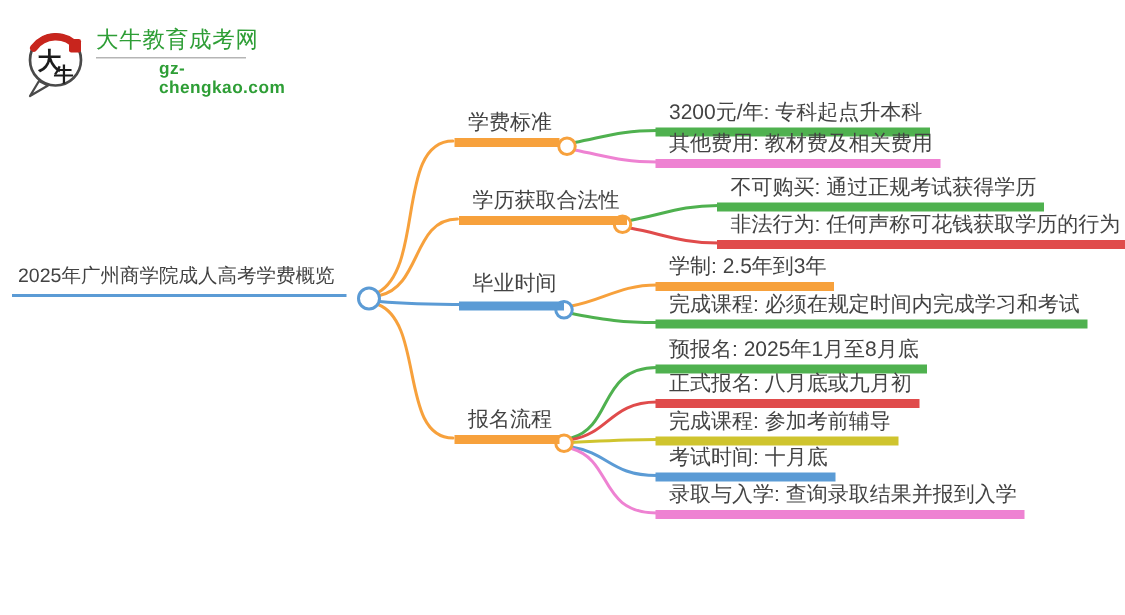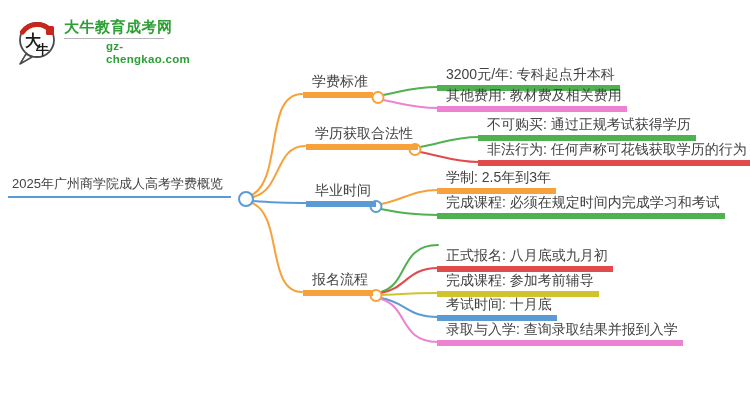--- a/index.html
+++ b/index.html
@@ -15,21 +15,21 @@
     padding:0 5px 2px 9px;border-bottom:6px solid #ef4444;color:#434343;
   }
   .root-node{
     left:8px;top:175px;font-size:13px;line-height:17px;
     padding:0 8px 4px 4px;border-bottom:2px solid #5B9BD5;
   }
   
   .logo{position:absolute;left:12px;top:13px;width:180px;height:52px;}
   .logo-icon{position:absolute;left:0;top:0;}
   .logo-text{position:absolute;left:52px;top:5px;}
-  .logo-title{font-size:15px;font-weight:bold;letter-spacing:0.5px;line-height:18px;}
+  .logo-title{font-size:15px;font-weight:normal;letter-spacing:0.5px;line-height:18px;}
   .logo-divider{height:1px;background:#b5b5b5;margin:2px 0 1px 0;width:100px;}
   .logo-domain{font-size:11.5px;font-weight:bold;letter-spacing:0.3px;line-height:13px;}
 </style>
 </head>
 <body>
 
 <div class="canvas">
 
   <svg class="edges" viewBox="0 0 750 410">
 
@@ -73,30 +73,31 @@
       <div class="logo-title" style="color: rgb(46, 158, 54);">大牛教育成考网</div>
       <div class="logo-divider"></div>
       <div class="logo-domain" style="color: rgb(46, 158, 54); margin-left: 42px;">gz-chengkao.com</div>
     </div>
   </div>
 
   <div class="node root-node" style="border-bottom-color: rgb(91, 155, 213);">2025年广州商学院成人高考学费概览</div>
 
   <div class="node" style="left: 303px; top: 73px; border-bottom-color: rgb(247, 161, 60);">学费标准</div>
   <div class="node" style="left: 306px; top: 125px; border-bottom-color: rgb(247, 161, 60);">学历获取合法性</div>
-  <div class="node" style="left: 306px; top: 182px; border-bottom-color: rgb(91, 155, 213);">毕业时间</div>
+  <div class="node" style="left: 306px; top: 182px; border-bottom-color: rgb(91, 155, 213); font-family: Liberation Mono, monospace;">毕业时间</div>
   <div class="node" style="left: 303px; top: 271px; border-bottom-color: rgb(247, 161, 60);">报名流程</div>
 
   <div class="node" style="left: 437px; top: 66px; border-bottom-color: rgb(79, 177, 79);">3200元/年: 专科起点升本科</div>
   <div class="node" style="left: 437px; top: 87px; border-bottom-color: rgb(238, 130, 210);">其他费用: 教材费及相关费用</div>
 
   <div class="node" style="left: 478px; top: 116px; border-bottom-color: rgb(79, 177, 79);">不可购买: 通过正规考试获得学历</div>
   <div class="node" style="left: 478px; top: 141px; border-bottom-color: rgb(224, 75, 75);">非法行为: 任何声称可花钱获取学历的行为</div>
 
   <div class="node" style="left: 437px; top: 169px; border-bottom-color: rgb(247, 161, 60);">学制: 2.5年到3年</div>
   <div class="node" style="left: 437px; top: 194px; border-bottom-color: rgb(79, 177, 79);">完成课程: 必须在规定时间内完成学习和考试</div>
 
+  <div class="node" style="left: 437px; top: 224px; border-bottom-color: rgb(79, 177, 79);">预报名: 2025年1月至8月底</div>
   <div class="node" style="left: 437px; top: 247px; border-bottom-color: rgb(224, 75, 75);">正式报名: 八月底或九月初</div>
   <div class="node" style="left: 437px; top: 272px; border-bottom-color: rgb(207, 196, 46);">完成课程: 参加考前辅导</div>
   <div class="node" style="left: 437px; top: 296px; border-bottom-color: rgb(91, 155, 213);">考试时间: 十月底</div>
   <div class="node" style="left: 437px; top: 321px; border-bottom-color: rgb(238, 130, 210);">录取与入学: 查询录取结果并报到入学</div>
 
 </div>
 
 </body></html>

